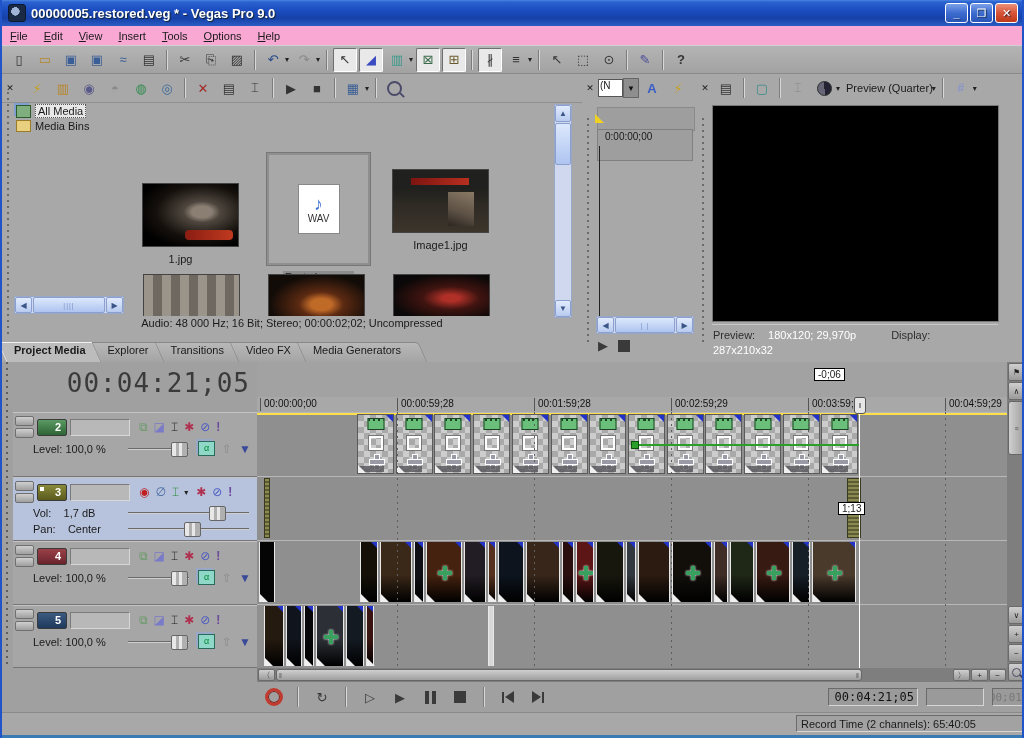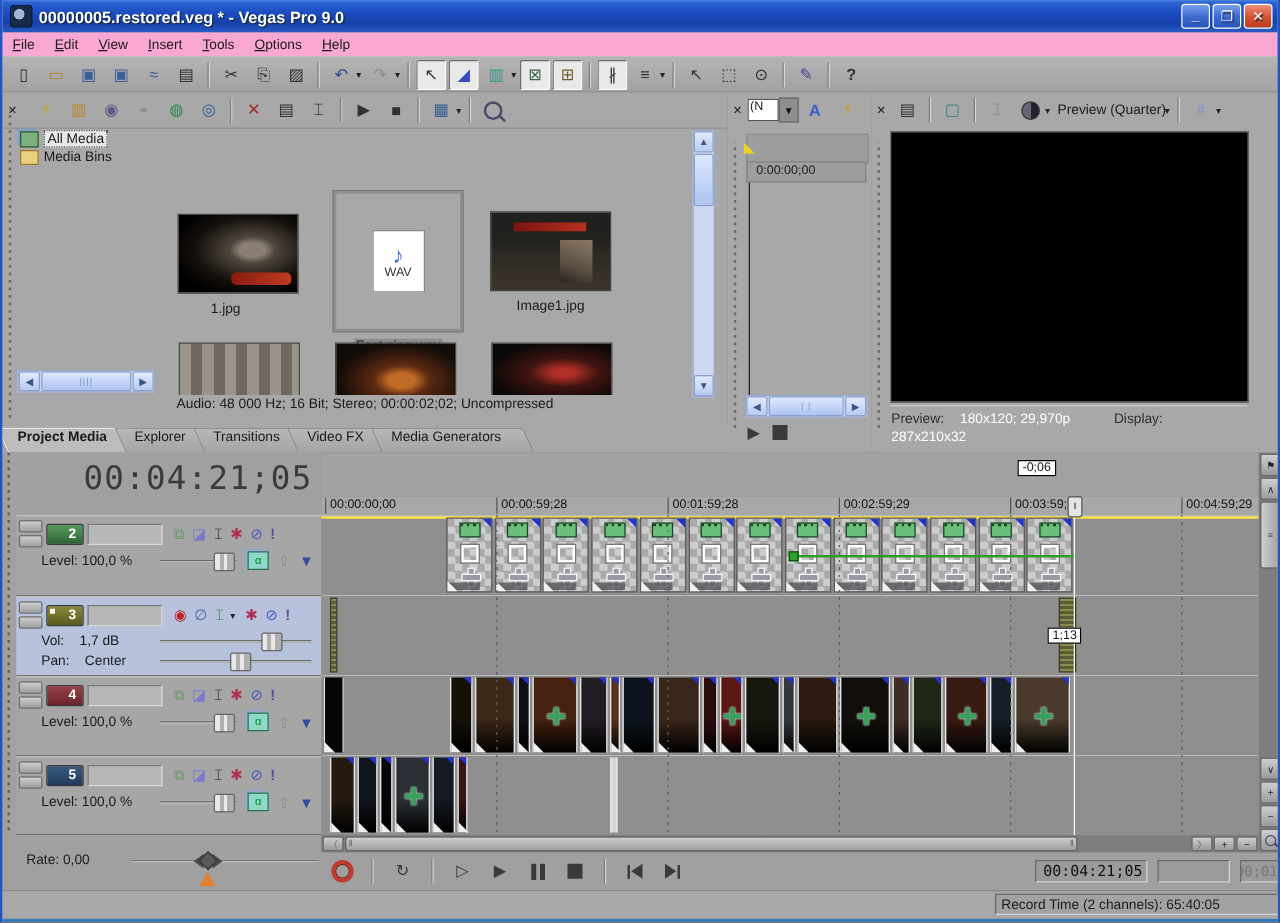--- a/index.html
+++ b/index.html
@@ -94,21 +94,21 @@
   .tab span{position:relative;}
   .tab.active span{font-weight:bold;}
 
   
   #trimmer{left:580px;top:74px;width:115px;height:288px;background:#a8a8a8;border-right:1px solid #8a8a8a;}
   #trim-drop{display:inline-flex;align-items:center;}
   #trim-combo{width:22px;height:16px;background:#fff;border:1px solid #555;overflow:hidden;font-size:10px;padding-left:1px;}
   #trim-combo-btn{width:14px;height:18px;background:#8e8e8e;border:1px solid #666;color:#111;font-size:8px;
     display:flex;align-items:center;justify-content:center;}
   #trim-media-box{left:15px;top:33px;width:96px;height:22px;background:#9e9e9e;border:1px solid #8a8a8a;}
-  #trim-ruler{left:15px;top:55px;width:96px;height:17px;background:#9e9e9e;border:1px solid #808080;font-size:10px;padding:1px 2px 0 7px;box-sizing:border-box;}
+  #trim-ruler{left:15px;top:55px;width:96px;height:32px;background:#9e9e9e;border:1px solid #808080;font-size:10px;padding:1px 2px 0 7px;box-sizing:border-box;}
   #trim-marker{left:13px;top:40px;width:0;height:0;border-left:9px solid #f0d020;border-top:9px solid transparent;}
   #trim-cursorline{left:17px;top:72px;width:1px;height:170px;background:#222;}
 
   
   #preview{left:695px;top:74px;width:329px;height:288px;background:#a8a8a8;}
   #preview-screen{left:15px;top:31px;width:285px;height:215px;background:#000;border:1px solid #777;}
   #preview-info{left:16px;top:254px;width:290px;font-size:11px;line-height:15px;}
   #preview-info .lbl{color:#2e2e2e;display:inline-block;}
   #preview-info .white{color:#fff;}
   #preview-sep{left:15px;top:250px;width:286px;height:1px;background:#c8c8c8;}
@@ -331,21 +331,21 @@
       </div>
     </div>
 
     <div class="xp-sb abs" style="left:12px;top:222px;width:108px;height:16px">
       <span class="xp-btn">◀</span>
       <span class="xp-thumb" style="flex:1;margin:0 1px">||||</span>
       <span class="xp-btn">▶</span>
     </div>
 
     <div id="media-list" class="abs">
-      <div class="thumb-card" style="left:15px;top:24px;width:77px">
+      <div class="thumb-card" style="left:15px;top:36px;width:77px">
         <div class="thumb-img img-1jpg"></div>
         <span class="thumb-label">1.jpg</span>
       </div>
       <div class="thumb-card" style="left:140px;top:6px;width:103px">
         <div class="wav-box">
           <div class="wav-icon">
             <span>WAV</span>
           </div>
         </div>
         <span class="thumb-label sel">Fast zing.wav</span>
@@ -563,30 +563,20 @@
             <span class="sthumb" style="left:70%"></span>
           </span>
         <span class="mini-icons">
           <span class="alpha-chip">α</span>
           <span class="up-arrow">⇧</span>
           <span class="down-arrow">▼</span>
         </span>
       </div>
     </div>
 
-    <div id="rate-row" class="abs">
-      <span id="rate-label" class="abs">Rate: 0,00</span>
-      <span id="rate-groove" class="abs"></span>
-      <span id="shuttle" class="abs">
-        <i class="sh-tri-l"></i>
-          <i class="sh-diamond"></i>
-          <i class="sh-tri-r"></i>
-      </span>
-      <span id="rate-marker" class="abs"></span>
-    </div>
 
     <div id="canvas" class="abs">
       <div id="marker-bar" class="abs"></div>
       <div id="cursor-tooltip" class="abs">-0;06</div>
       <div id="ruler" class="abs">
           <span class="tick" style="left: 3px;">00:00:00;00</span>
           <span class="tick" style="left: 140px;">00:00:59;28</span>
           <span class="tick" style="left: 277px;">00:01:59;28</span>
           <span class="tick" style="left: 414px;">00:02:59;29</span>
           <span class="tick" style="left: 551px;">00:03:59;2</span>

